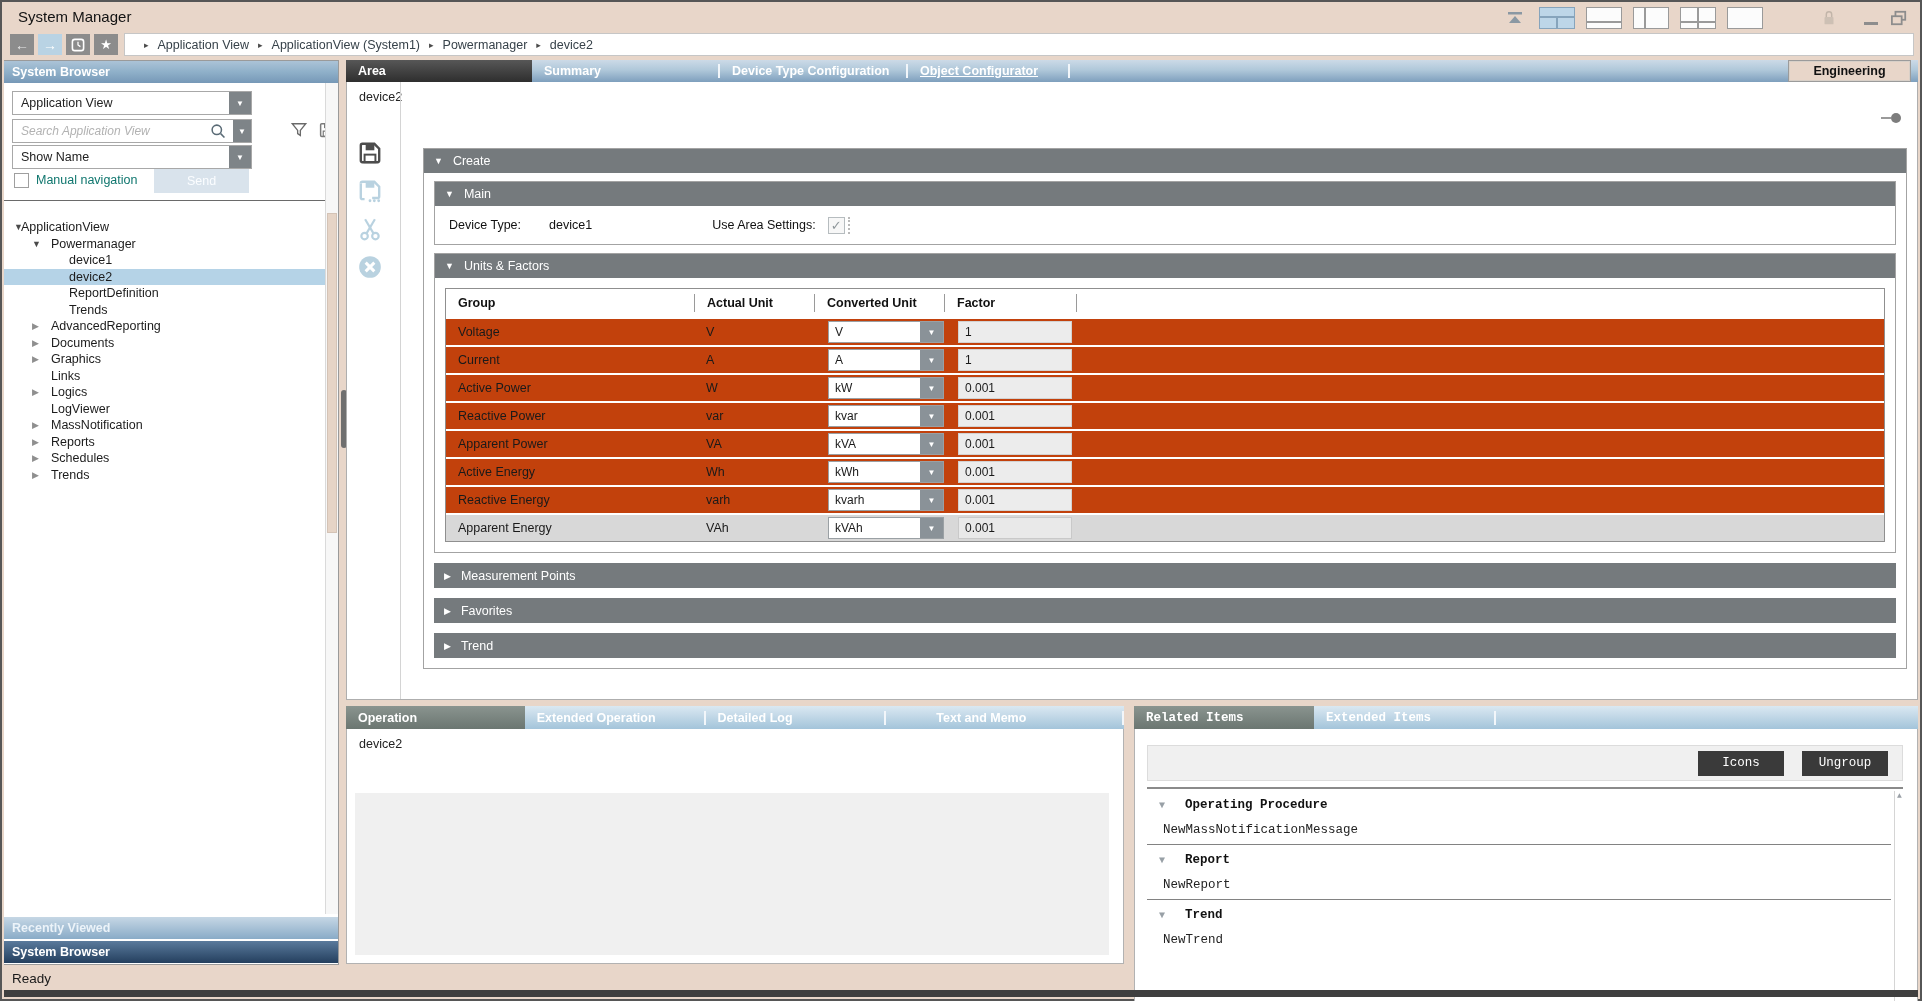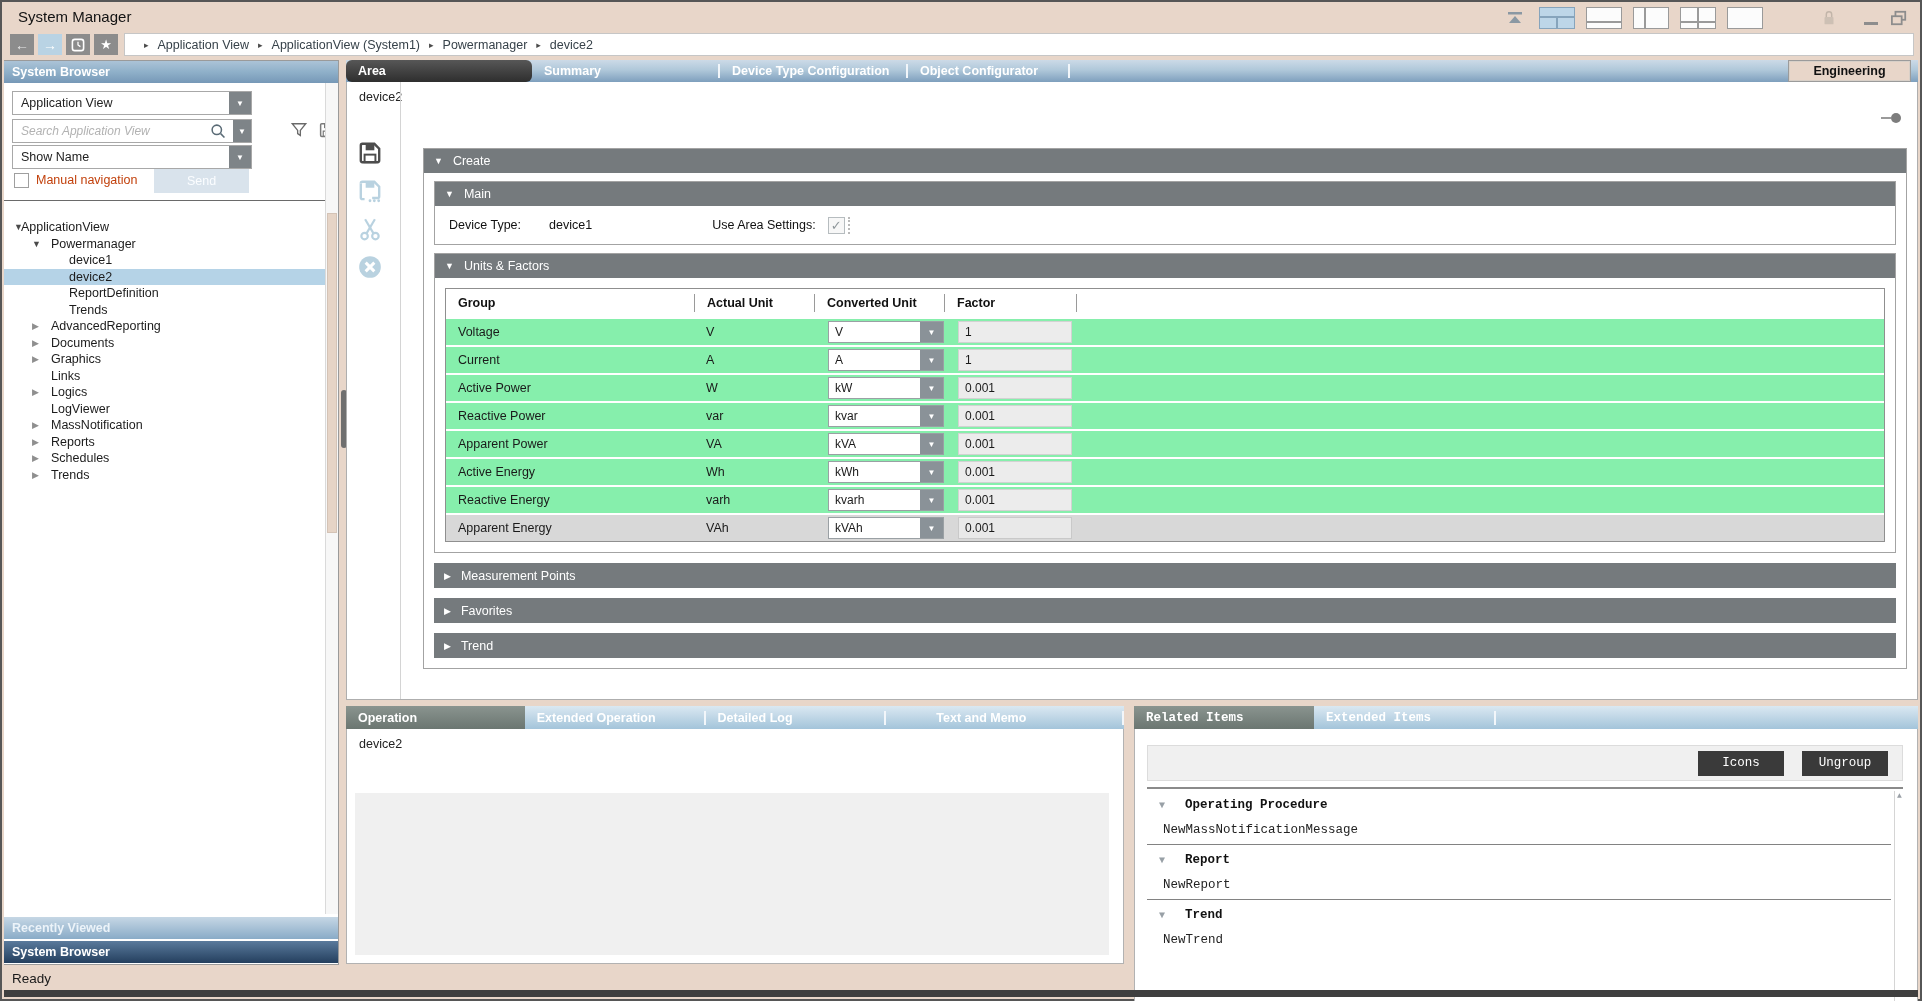--- a/index.html
+++ b/index.html
@@ -40,21 +40,21 @@
   .combo .val{position:absolute;left:8px;top:4px;font-size:12.5px;color:#222;}
   .arrowbtn{position:absolute;right:0;top:0;bottom:0;width:22px;background:#7e8488;color:#fff;
     display:flex;align-items:center;justify-content:center;font-size:8px;}
   .searchbox{position:absolute;left:8px;top:58px;width:240px;height:24px;border:1px solid #a8a8a8;background:#fff;}
   .searchbox input{position:absolute;left:6px;top:2px;width:168px;height:18px;border:none;outline:none;
     font-style:italic;font-size:12px;color:#777;font-family:inherit;}
   .searchbox input::placeholder{color:#b2b2b2;font-style:italic;}
   .mag{position:absolute;right:24px;top:3px;}
   .sb-icons{position:absolute;left:286px;top:60px;display:flex;gap:10px;}
   .cbx{position:absolute;width:15px;height:15px;border:1px solid #9f9f9f;background:#fff;}
-  .manual-label{position:absolute;left:32px;top:112px;font-size:12.5px;color:#c2410c;}
+  .manual-label{position:absolute;left:32px;top:112px;font-size:12.5px;color:#0f766e;}
   .sendbtn{position:absolute;left:150px;top:108px;width:95px;height:24px;background:#d9e3ec;
     color:#fbfdff;font-size:12.5px;display:flex;align-items:center;justify-content:center;}
   .sb-divider{position:absolute;left:0;right:12px;top:139px;height:1px;background:#6a6a6a;}
   .tree{position:absolute;left:0;right:13px;top:158px;bottom:50px;overflow:hidden;}
   .treerow{position:relative;height:16.5px;}
   .treerow.sel{background:#b5d3e7;}
   .tarrow{position:absolute;top:3px;font-size:9px;line-height:10px;}
   .tarrow.exp{color:#4a4a4a;}
   .tarrow.col{color:#8f8f8f;}
   .tlabel{position:absolute;top:1px;font-size:12.5px;color:#1c1c1c;line-height:15px;}
@@ -64,21 +64,21 @@
     display:flex;align-items:center;padding-left:8px;}
   .footbar.rv{bottom:25px;background:linear-gradient(180deg,#c6d7e5,#89abc7);color:#ecf3f9;}
   .footbar.sbf{bottom:1px;background:linear-gradient(180deg,#5a7a9c,#243f5e);color:#fff;}
   .splitter{position:absolute;left:339px;top:388px;width:6px;height:58px;background:#6f6f6f;border-radius:3px;}
 
   
   .tabbar{display:flex;align-items:stretch;height:22px;
     background:linear-gradient(180deg,#ccdae7 0%,#b0c8da 45%,#7e9fbd 100%);}
   .tabbar.light{background:linear-gradient(180deg,#dae8f2 0%,#c2d8e7 45%,#a3c4da 100%);height:23px;}
   .tab{display:flex;align-items:center;padding-left:12px;color:#fff;font-weight:bold;font-size:12.5px;}
-  .tab.active-dark{background:linear-gradient(180deg,#575757,#2e2e2e);border-radius:6px;}
+  .tab.active-dark{background:linear-gradient(180deg,#575757,#2e2e2e);}
   .tab.active-gray{background:linear-gradient(180deg,#8a948f,#6b7671);}
   .tabsep{width:2px;height:14px;background:#f2f6fa;align-self:center;}
 
   
   .main-top{position:absolute;left:344px;top:58px;width:1572px;height:640px;}
   .engineering{position:absolute;right:8px;top:1px;width:121px;height:20px;background:#e8d6c9;
     border:1px solid #d8d0c8;outline:1px solid #9b9b9b;display:flex;align-items:center;justify-content:center;
     font-weight:bold;font-size:12.5px;color:#111;}
   .main-content{position:absolute;left:0;right:0;top:22px;bottom:0;background:#fff;
     border:1px solid #aeaeae;border-top:none;}
@@ -97,21 +97,21 @@
   .mainrow .uas{margin-left:120px;}
   .uascheck{width:17px;height:17px;border:1px solid #b6bcbf;background:#f7f7f7;margin-left:12px;
     display:flex;align-items:center;justify-content:center;color:#8f979b;font-size:13px;font-weight:bold;}
   .uasdots{height:17px;border-left:2px dotted #b9b9b9;margin-left:3px;}
   .tablewrap{padding:10px;background:#fff;}
   .utable{border:1px solid #8f8f8f;}
   .ugrid{display:grid;grid-template-columns:248px 120px 130px 132px 1fr;align-items:center;}
   .uhead{height:28px;background:#fff;font-weight:bold;font-size:12.5px;color:#111;}
   .uhead .hc{padding-left:12px;height:18px;line-height:18px;}
   .uhead .hc.bl{border-left:1px solid #9a9a9a;}
-  .trow{height:26px;margin-top:2px;background:#86efac;font-size:12.5px;color:#1a1a1a;}
+  .trow{height:26px;margin-top:2px;background:#c2410c;font-size:12.5px;color:#1a1a1a;}
   .trow.sel{background:#d8d8d8;}
   .trow .c{padding-left:12px;}
   .combo2{width:116px;height:22px;background:#fff;border:1px solid #9aa0a4;position:relative;margin-left:2px;}
   .combo2 .cv{position:absolute;left:6px;top:3px;font-size:12px;}
   .combo2 .cbtn{position:absolute;right:0;top:0;bottom:0;width:23px;background:#8a9298;color:#fff;
     font-size:8px;display:flex;align-items:center;justify-content:center;}
   .finput{width:114px;height:22px;background:#ececec;border:1px solid #d2d2d2;font-size:12px;
     line-height:20px;padding-left:6px;margin-left:2px;}
   .trow.sel .finput{background:#e9e9e9;border-color:#c9c9c9;}
   .colbar{margin:10px 10px 0 10px;height:25px;background:#757a7d;color:#fff;display:flex;
@@ -324,21 +324,21 @@
 
   <div class="splitter"></div>
 
   <div class="main-top">
     <div class="tabbar" id="main-tabs">
         <div class="tab active-dark" style="width: 186px;">Area</div>
         <div class="tab" style="width: 186px;">Summary</div>
         <div class="tabsep"></div>
         <div class="tab" style="width: 186px;">Device Type Configuration</div>
         <div class="tabsep"></div>
-        <div class="tab" style="width: 160px;">Object Configurator</div>
+        <div class="tab" style="width: 160px; text-decoration: underline;">Object Configurator</div>
         <div class="tabsep"></div>
       </div>
     <div class="engineering">Engineering</div>
 
     <div class="main-content">
       <span class="objlabel">device2</span>
       <span class="pin">
         <svg width="22" height="12" viewBox="0 0 22 12">
             <line x1="0" y1="6" x2="10" y2="6" stroke="#9a9a9a" stroke-width="2"></line>
             <circle cx="15" cy="6" r="5" fill="#7d7d7d"></circle>

